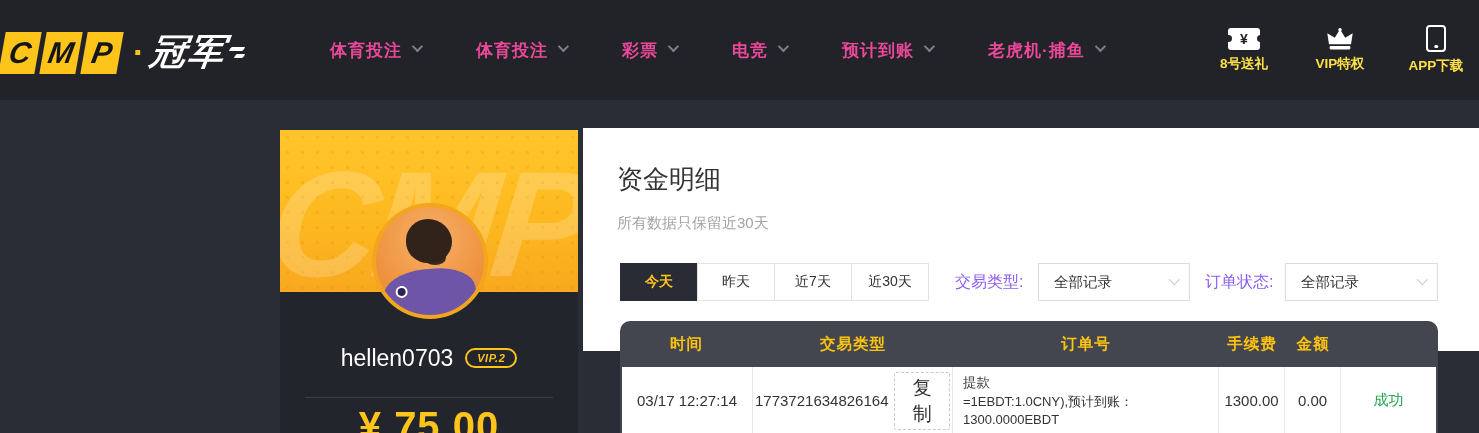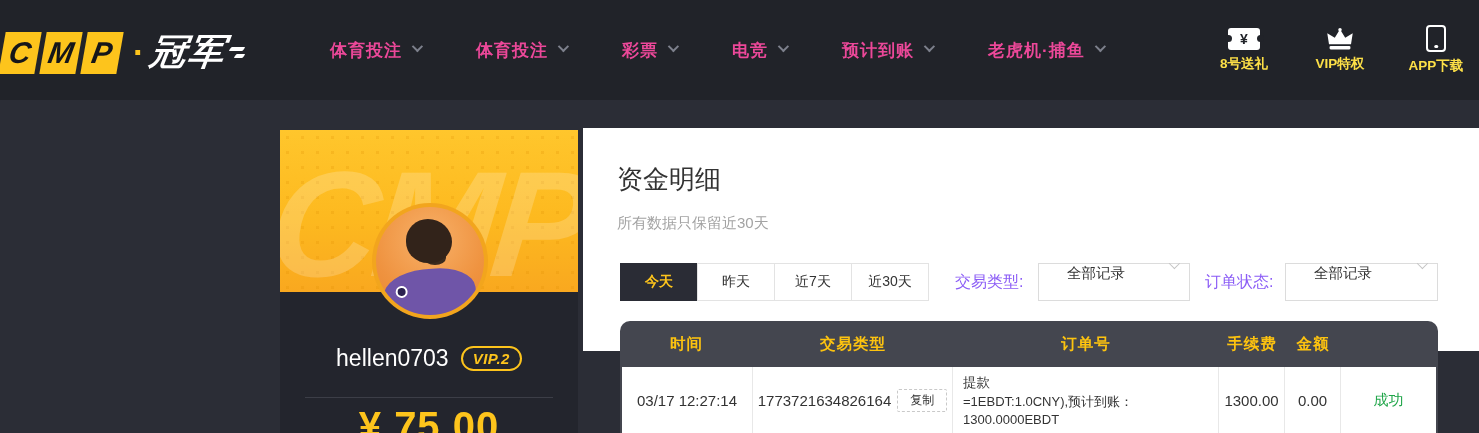--- a/index.html
+++ b/index.html
@@ -90,21 +90,21 @@
   .torso { position:absolute; left:8px; top:62px; width:92px; height:50px; background:#6f55a8; border-radius:45% 45% 0 0; transform:rotate(-6deg); }
   .torso .crest { position:absolute; left:12px; top:14px; width:12px; height:12px; background:#2b2350; border-radius:50%; border:2px solid #fff; }
 
   .user-row {
     position:absolute; left:0; top:212px; width:298px; height:32px;
     display:flex; align-items:center; justify-content:center; gap:12px;
   }
   .username { color:#fff; font-size:23px; font-weight:400; }
   .vip-badge {
     color:#fdc41c; border:2px solid #fdc41c; border-radius:15px;
-    font-style:italic; font-weight:900; font-size:15px; padding:2px 10px; letter-spacing:0.5px;
+    font-style:italic; font-weight:900; font-size:11px; padding:2px 10px; letter-spacing:0.5px;
   }
   .sep { position:absolute; left:25px; top:267px; width:248px; height:1px; background:#3c3e47; }
   .balance {
     position:absolute; left:0; top:274px; width:298px; text-align:center;
     color:#fdc41c; font-size:40px; font-weight:700; letter-spacing:1px; line-height:1.1;
   }
 
   
   .panel {
     position:absolute; left:583px; top:128px; width:896px; height:223px;
@@ -119,21 +119,21 @@
     width:78px; height:38px; display:flex; align-items:center; justify-content:center;
     font-size:14px; color:#333; background:#fff; border:1px solid #e3e3e3;
     margin-left:-1px; cursor:pointer;
   }
   .tab:first-child { margin-left:0; }
   .tab.active { background:#2a2c35; color:#fdc41c; font-weight:700; border:none; }
   .filter-label { position:absolute; top:0; height:38px; display:flex; align-items:center; font-size:16px; color:#8b5cf6; }
   .fl1 { left:372px; } .fl2 { left:622px; }
   .select {
     position:absolute; top:0; height:38px; background:#fff; border:1px solid #dcdcdc;
-    display:flex; align-items:flex-start; padding:0 28px; font-size:14.5px; color:#333; cursor:pointer;
+    display:flex; align-items:center; padding:0 15px; font-size:14.5px; color:#333; cursor:pointer;
   }
   .dd1 { left:455px; width:152px; } .dd2 { left:702px; width:153px; }
   .select .sel-chev {
     position:absolute; right:12px; width:8px; height:8px;
     border-right:1.5px solid #c4c4c4; border-bottom:1.5px solid #c4c4c4;
     transform:rotate(45deg) translateY(-2px); margin-top:-3px;
   }
 
   
   .table { position:absolute; left:37px; top:193px; width:818px; }
@@ -151,21 +151,21 @@
     background:#fff; border-bottom:1px solid #e8e8e8; min-height:61px;
   }
   .td {
     display:flex; align-items:center; justify-content:center;
     font-size:15px; color:#333; border-right:1px solid #e8e8e8; padding:4px 2px;
   }
   .td:last-child { border-right:none; }
   .td.type-cell { display:block; text-align:left; padding:6px 8px 4px 10px; font-size:13px; line-height:1.45; }
   .type-main { font-size:13.5px; }
   .copy-btn {
-    border:1px dashed #c9c9c9; background:#fff; color:#333; font-size:12px;
+    border:1px dashed #c9c9c9; background:#fff; color:#333; font-size:19px;
     padding:2px 12px; margin-left:6px; cursor:pointer; border-radius:2px;
     font-family:inherit;
   }
   .status-success { color:#21a64a; }
 </style>
 </head>
 <body>
 
 <div class="topnav">
   <div class="logo">

